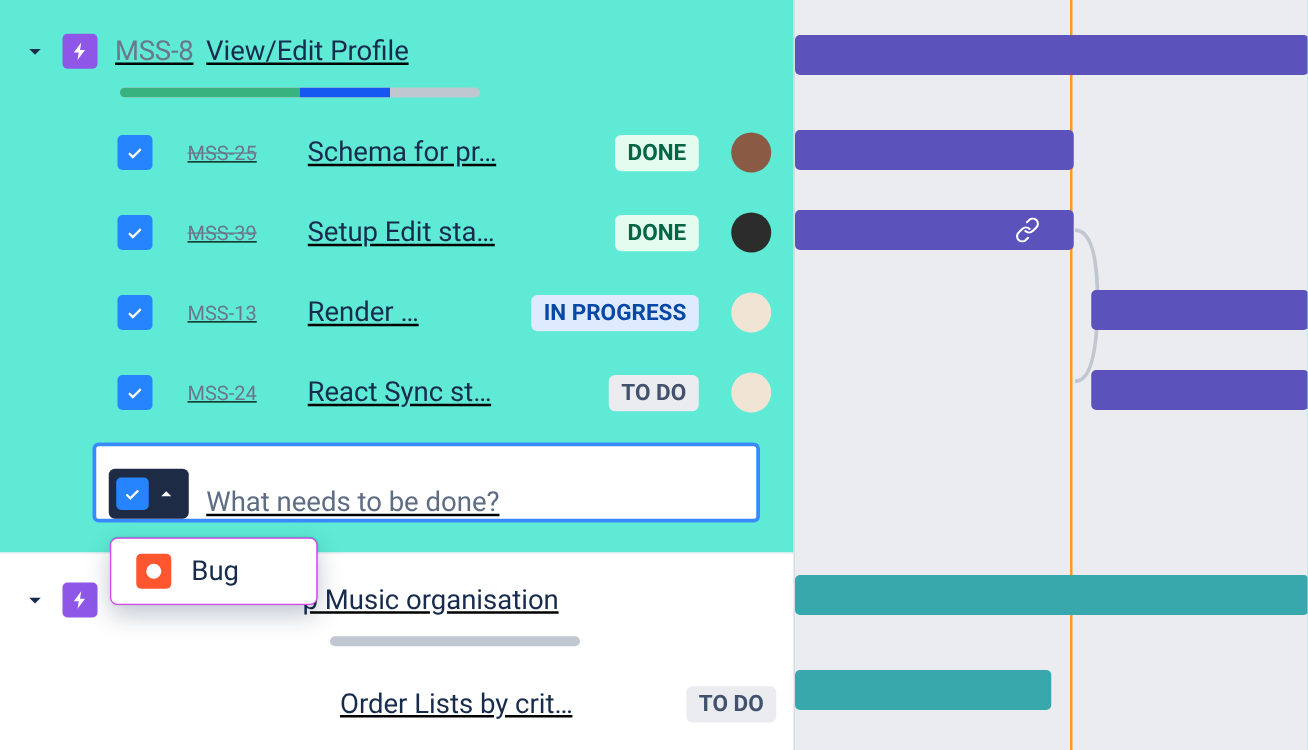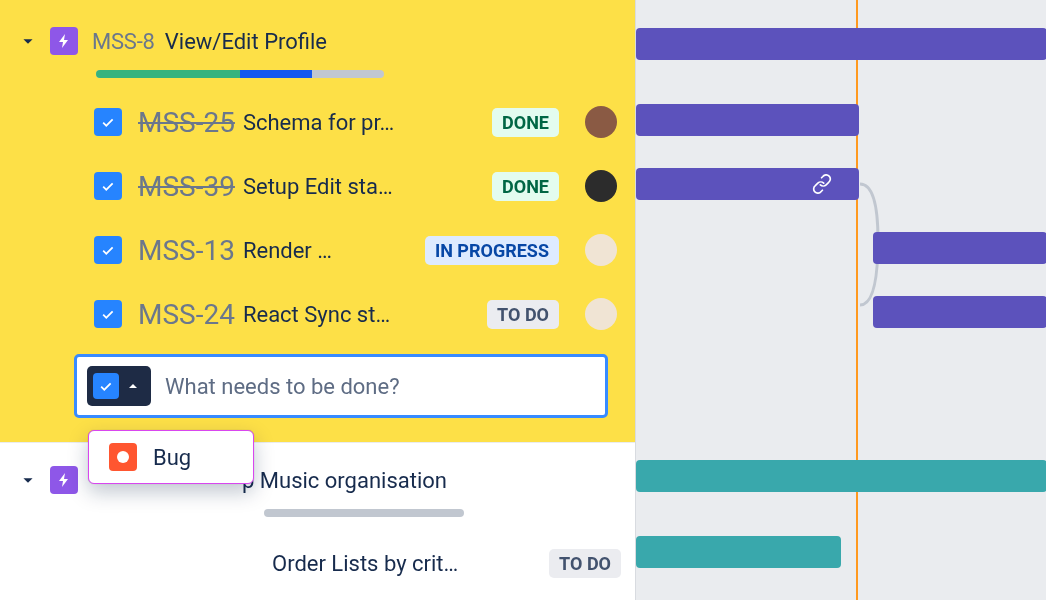--- a/index.html
+++ b/index.html
@@ -8,23 +8,24 @@
     background: #f4f5f7;
     width: 1046px;
     height: 600px;
     overflow: hidden;
     position: relative;
   }
   .container { display: flex; width: 100%; height: 100%; }
   .left-panel {
     width: 635px;
     height: 100%;
-    background: #fde047;
+    background: #5eead4;
     padding-top: 18px;
     position: relative;
+    text-decoration: underline;
   }
   .right-panel {
     flex: 1;
     background: #eaecef;
     border-left: 1px solid #d8dbe0;
     position: relative;
   }
   .epic-row {
     display: flex;
     align-items: center;
@@ -90,22 +91,22 @@
     height: 28px;
     border-radius: 4px;
     background: #2684ff;
     display: flex;
     align-items: center;
     justify-content: center;
   }
   .task-icon svg { width: 14px; height: 14px; fill: #fff; }
   .child-key {
     color: #6b778c;
-    font-size: 28px;
-    margin-left: 16px;
+    font-size: 16px;
+    margin-left: 28px;
     min-width: 88px;
     white-space: nowrap;
   }
   .child-key.strike { text-decoration: line-through; }
   .child-title {
     color: #172b4d;
     font-size: 22px;
     margin-left: 8px;
     white-space: nowrap;
     overflow: hidden;
@@ -137,21 +138,21 @@
     overflow: hidden;
   }
   .avatar.brown { background: #8a5a44; }
   .avatar.dark { background: #2c2c2c; }
   .avatar.light { background: #f0e4d4; }
 
   .create-row {
     margin-left: 74px;
     margin-top: 8px;
     display: flex;
-    align-items: center;
+    align-items: flex-end;
     height: 64px;
     width: 534px;
     background: #fff;
     border: 3px solid #388bff;
     border-radius: 5px;
     padding: 0 10px;
   }
   .type-selector {
     background: #1e2b45;
     border-radius: 5px;

